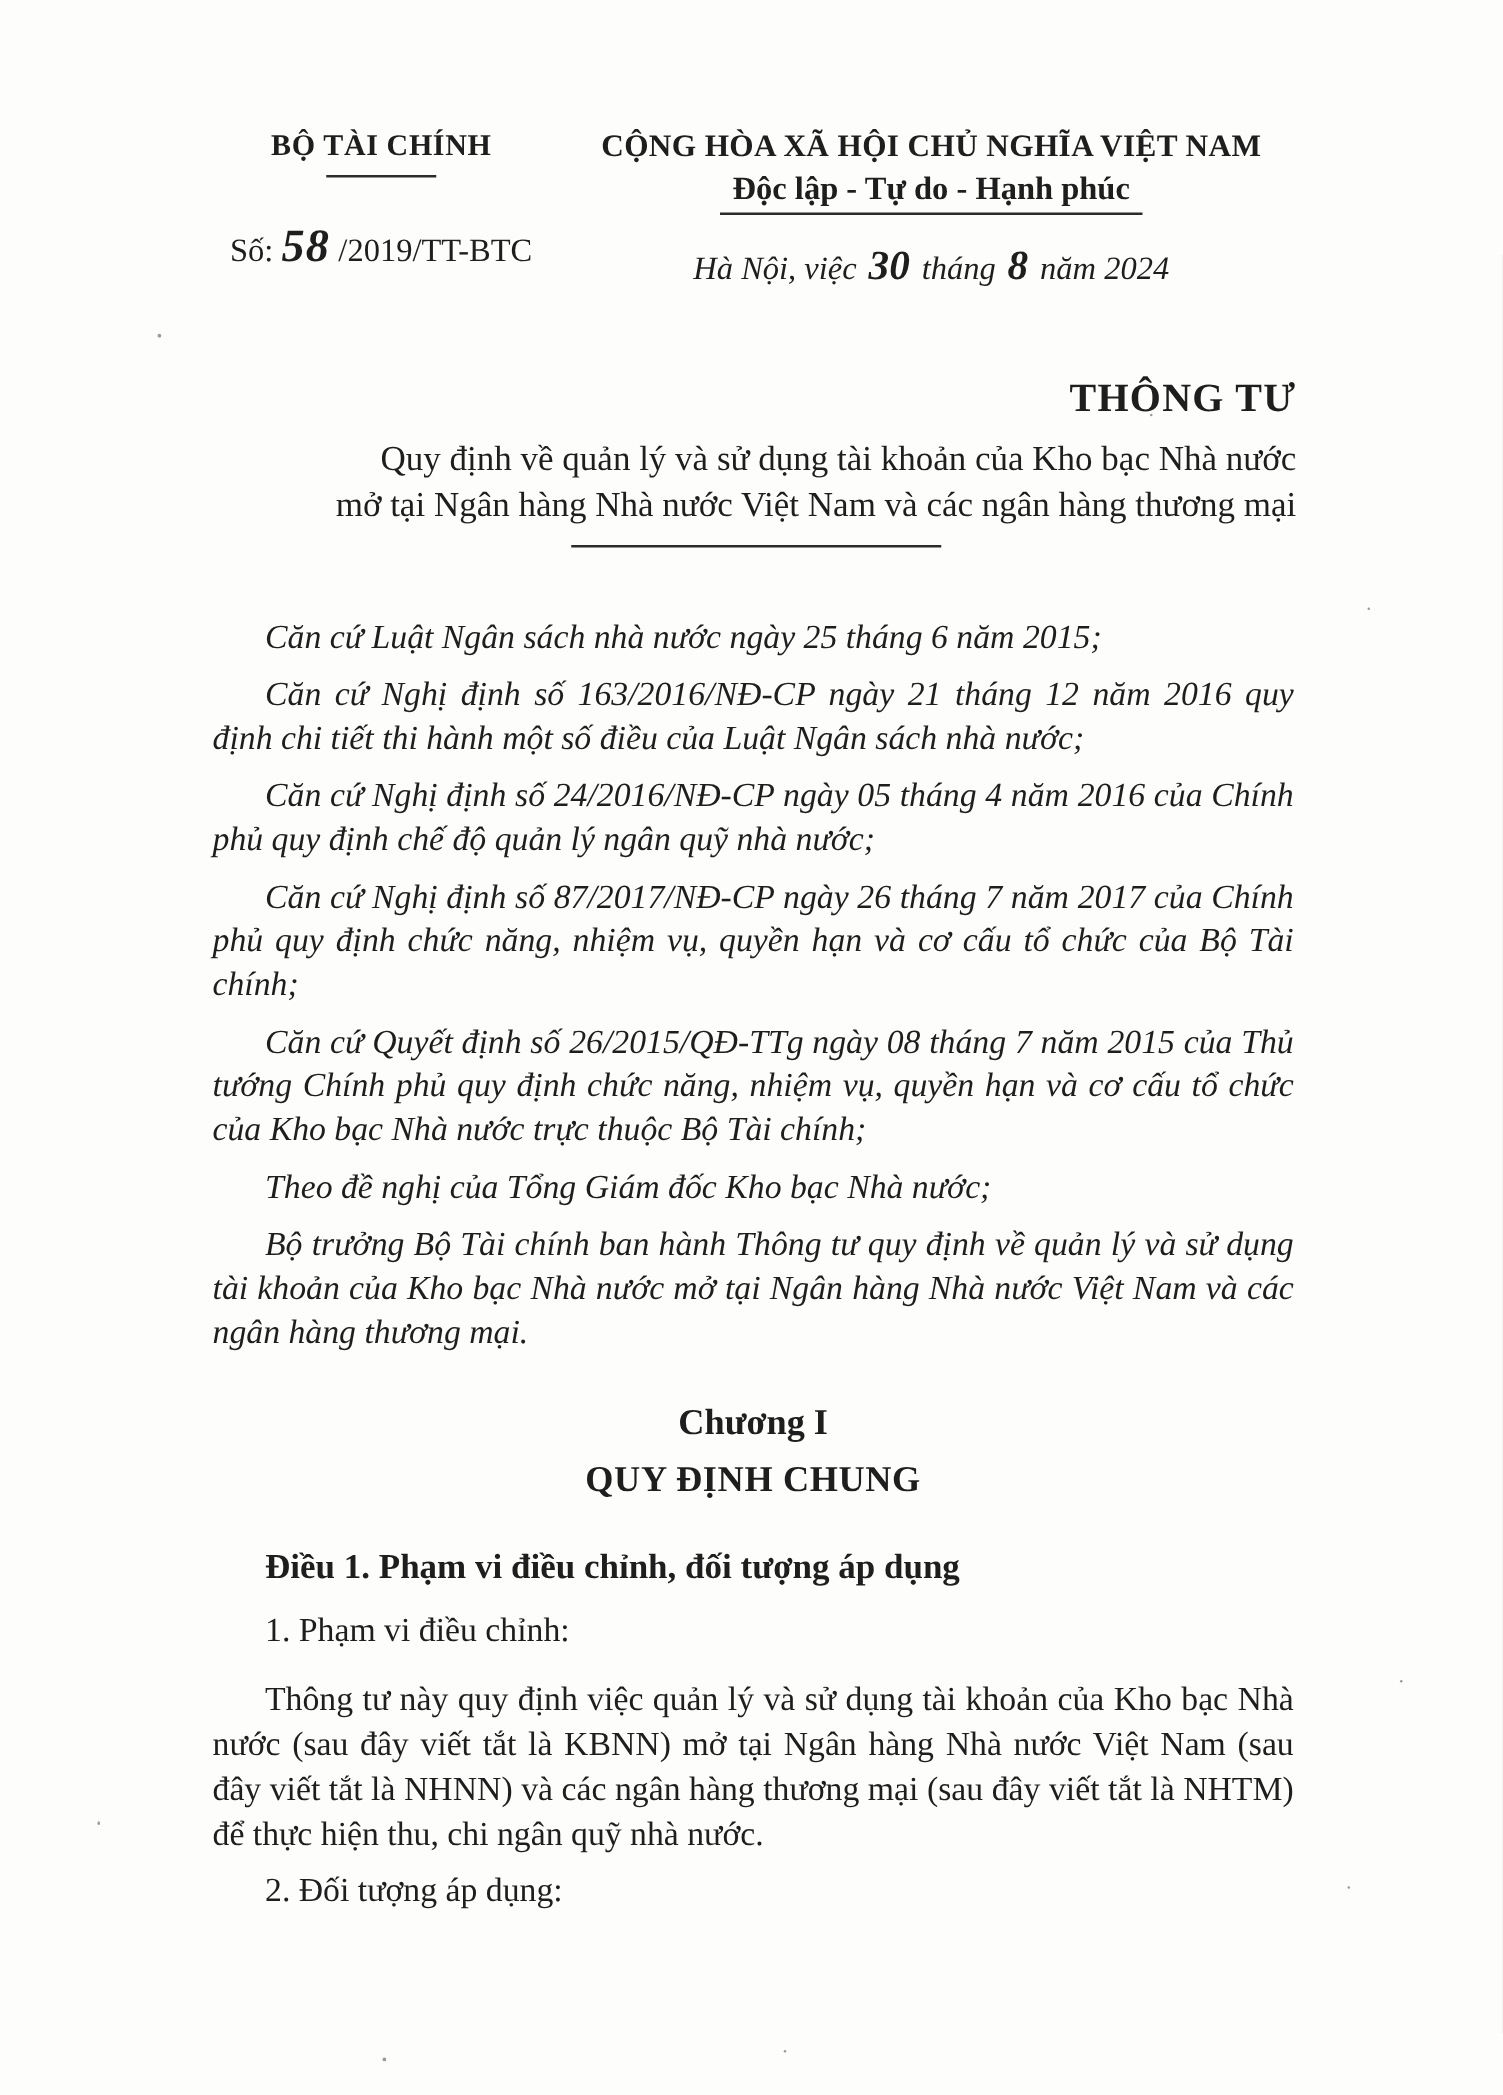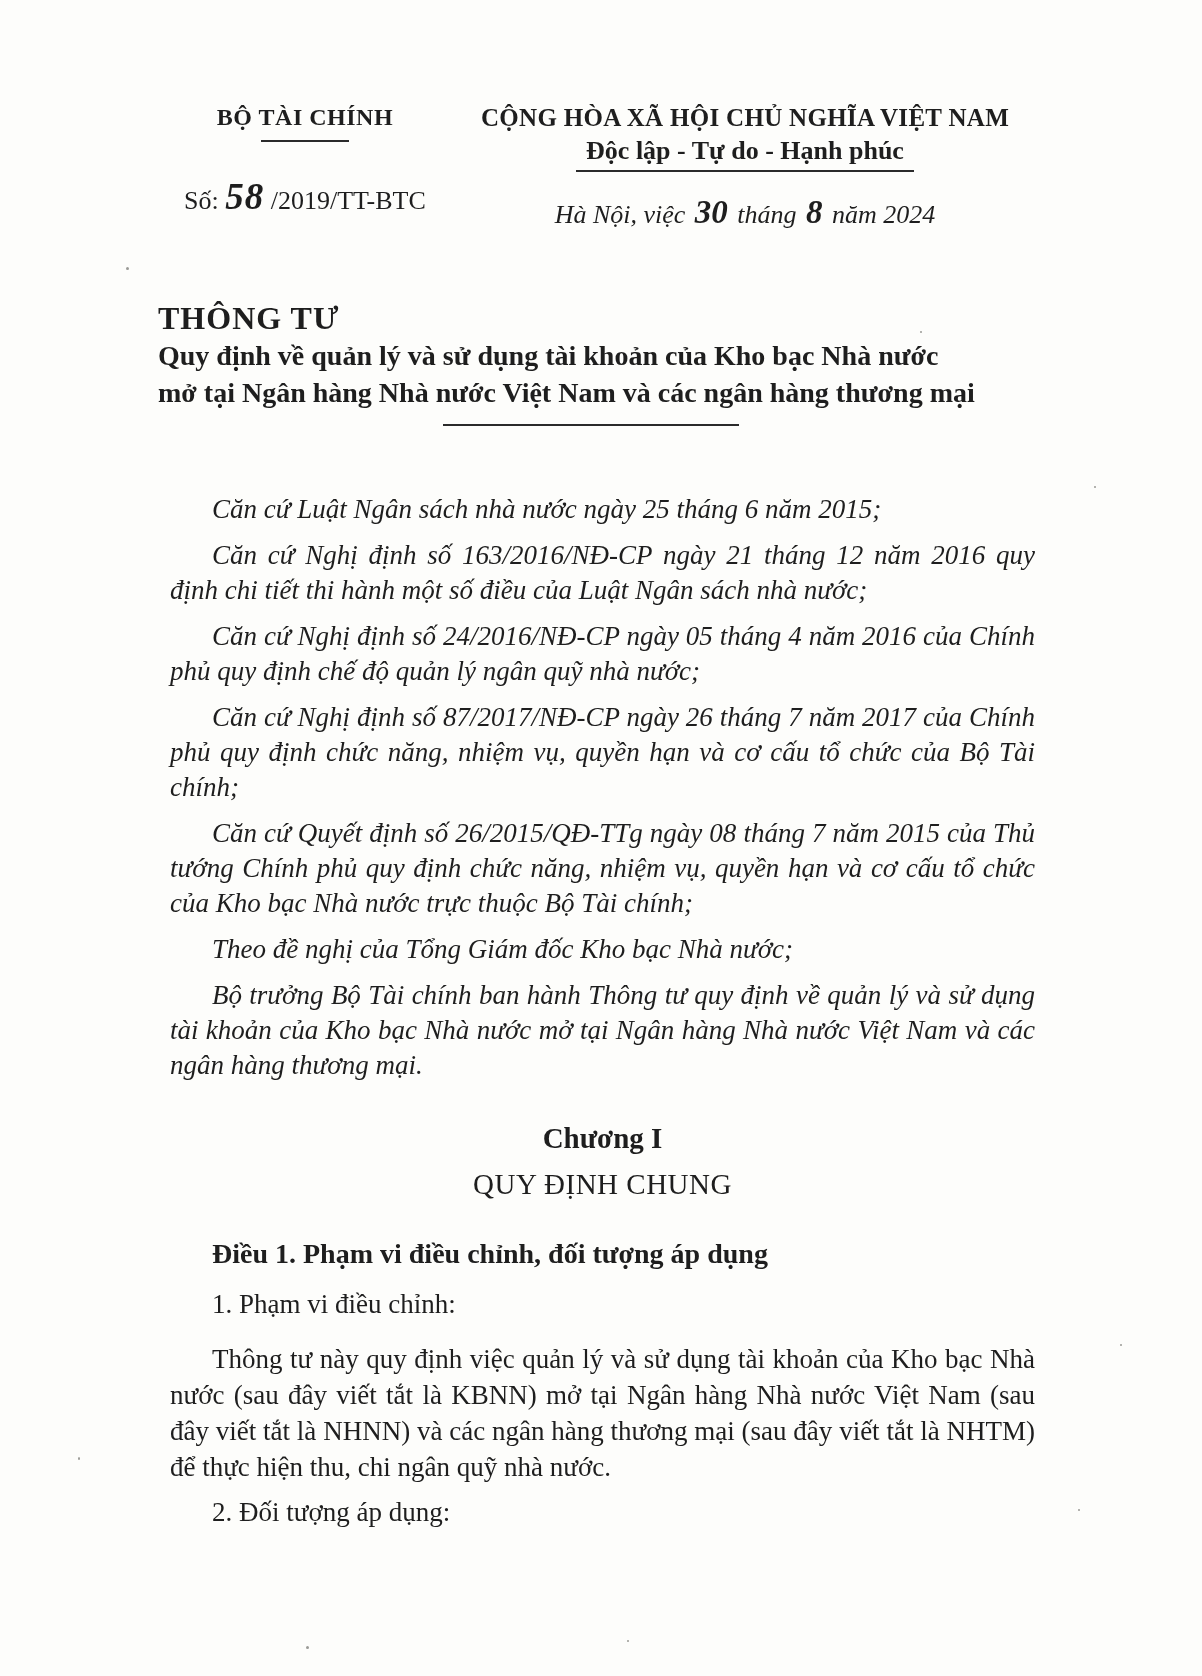--- a/index.html
+++ b/index.html
@@ -20,38 +20,38 @@
   .doc-number{margin-top:44px;font-size:26px;white-space:nowrap;text-align:left;padding-left:4px;}
   .hand{font-weight:bold;font-style:italic;font-size:37px;letter-spacing:1px;line-height:0;text-align:right;}
   .hand-sm{font-weight:bold;font-style:italic;font-size:33px;line-height:0;}
   .hdr-right{position:absolute;left:460px;width:570px;text-align:center;}
   .country{font-weight:bold;font-size:25px;letter-spacing:.3px;white-space:nowrap;}
   .motto{display:inline-block;font-weight:bold;font-size:26px;margin-top:4px;
          padding:0 10px 4px;border-bottom:2px solid #2b2b2b;white-space:nowrap;}
   .dateline{margin-top:28px;font-style:italic;font-size:26px;white-space:nowrap;}
   .dateline .hand-sm{margin:0 3px;}
   
-  .title-block{position:absolute;top:300px;left:170px;width:865px;text-align:left;
+  .title-block{position:absolute;top:300px;left:184px;width:865px;text-align:right;
                transform:translateX(-12px);}
   .doc-type{font-weight:bold;font-size:32px;letter-spacing:1px;}
-  .title-lines{margin-top:0;font-weight:bold;font-size:28px;line-height:37px;}
+  .title-lines{margin-top:12px;font-weight:normal;font-size:28px;line-height:37px;}
   .title-rule{width:296px;height:2px;background:#2b2b2b;margin:13px auto 0;}
   
   .body-col{position:absolute;left:170px;width:865px;}
   .preamble{top:492px;}
   .preamble p{
     margin:0 0 11px 0;
     font-style:italic;
     font-size:27px;line-height:35px;
     text-align:justify;
     text-indent:42px;
   }
   .chapter{top:1122px;text-align:center;}
   .chapter-no{font-weight:bold;font-size:29px;}
-  .chapter-title{font-weight:normal;font-size:29px;margin-top:13px;letter-spacing:.5px;}
+  .chapter-title{font-weight:bold;font-size:29px;margin-top:13px;letter-spacing:.5px;}
   .article{top:1238px;}
   .article-heading{font-weight:bold;font-size:28px;padding-left:42px;margin:0;}
   .clause{font-size:27px;padding-left:42px;margin:19px 0 0 0;}
   .article-para{
     font-size:27px;line-height:36px;text-align:justify;text-indent:42px;
     margin:21px 0 0 0;
   }
   .clause-last{margin-top:12px;}
   
   .speck{position:absolute;background:#9a9a96;border-radius:50%;}

